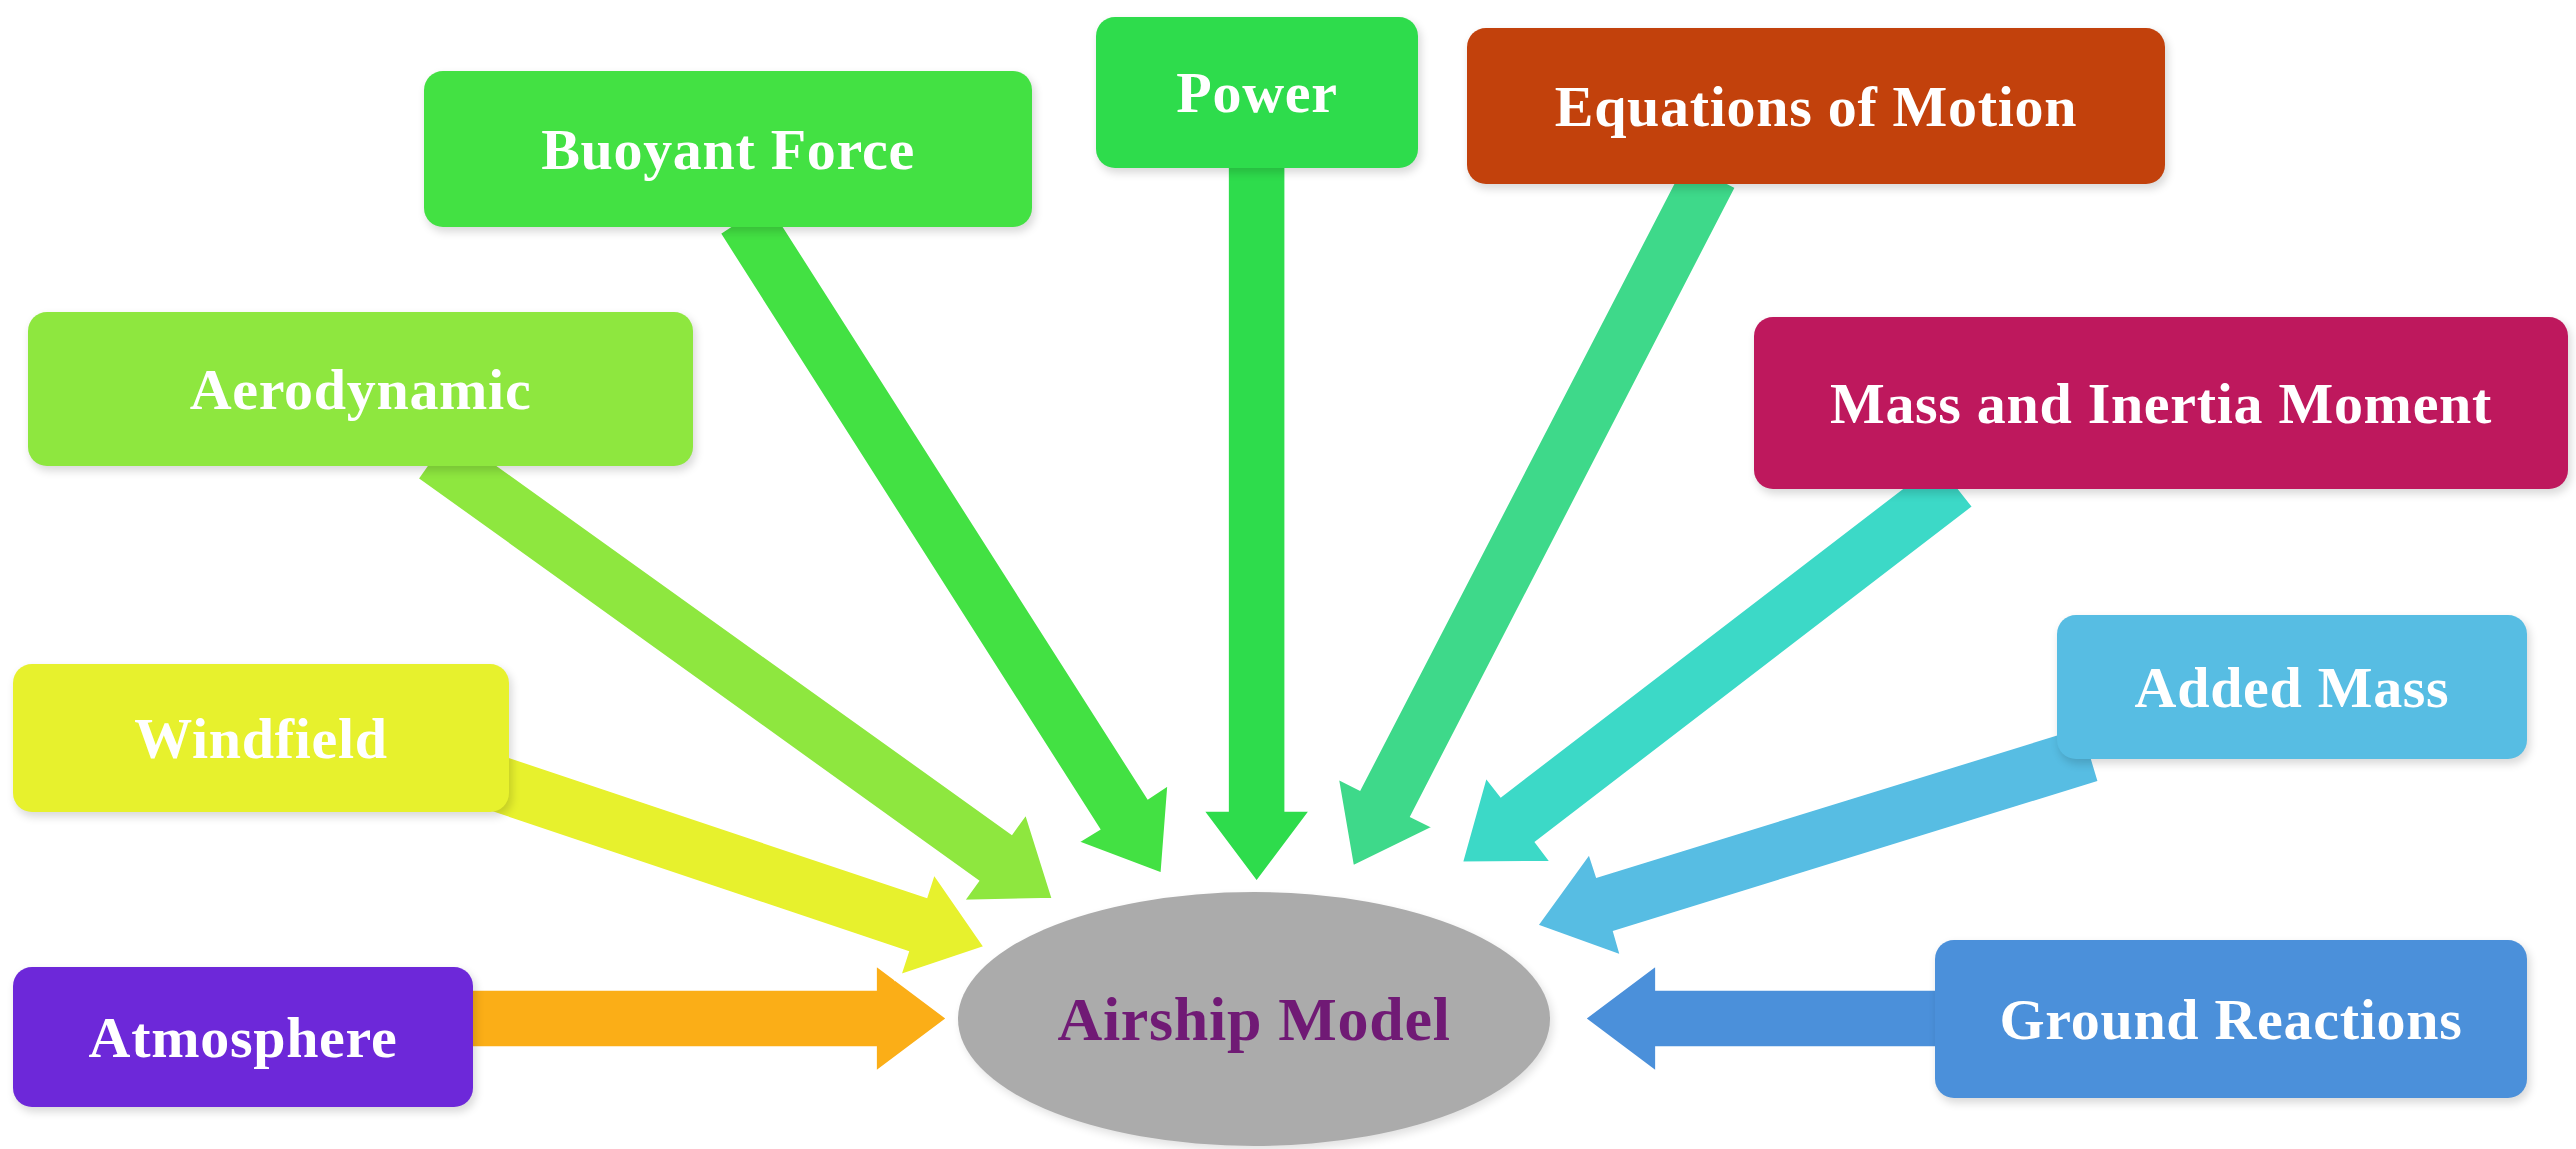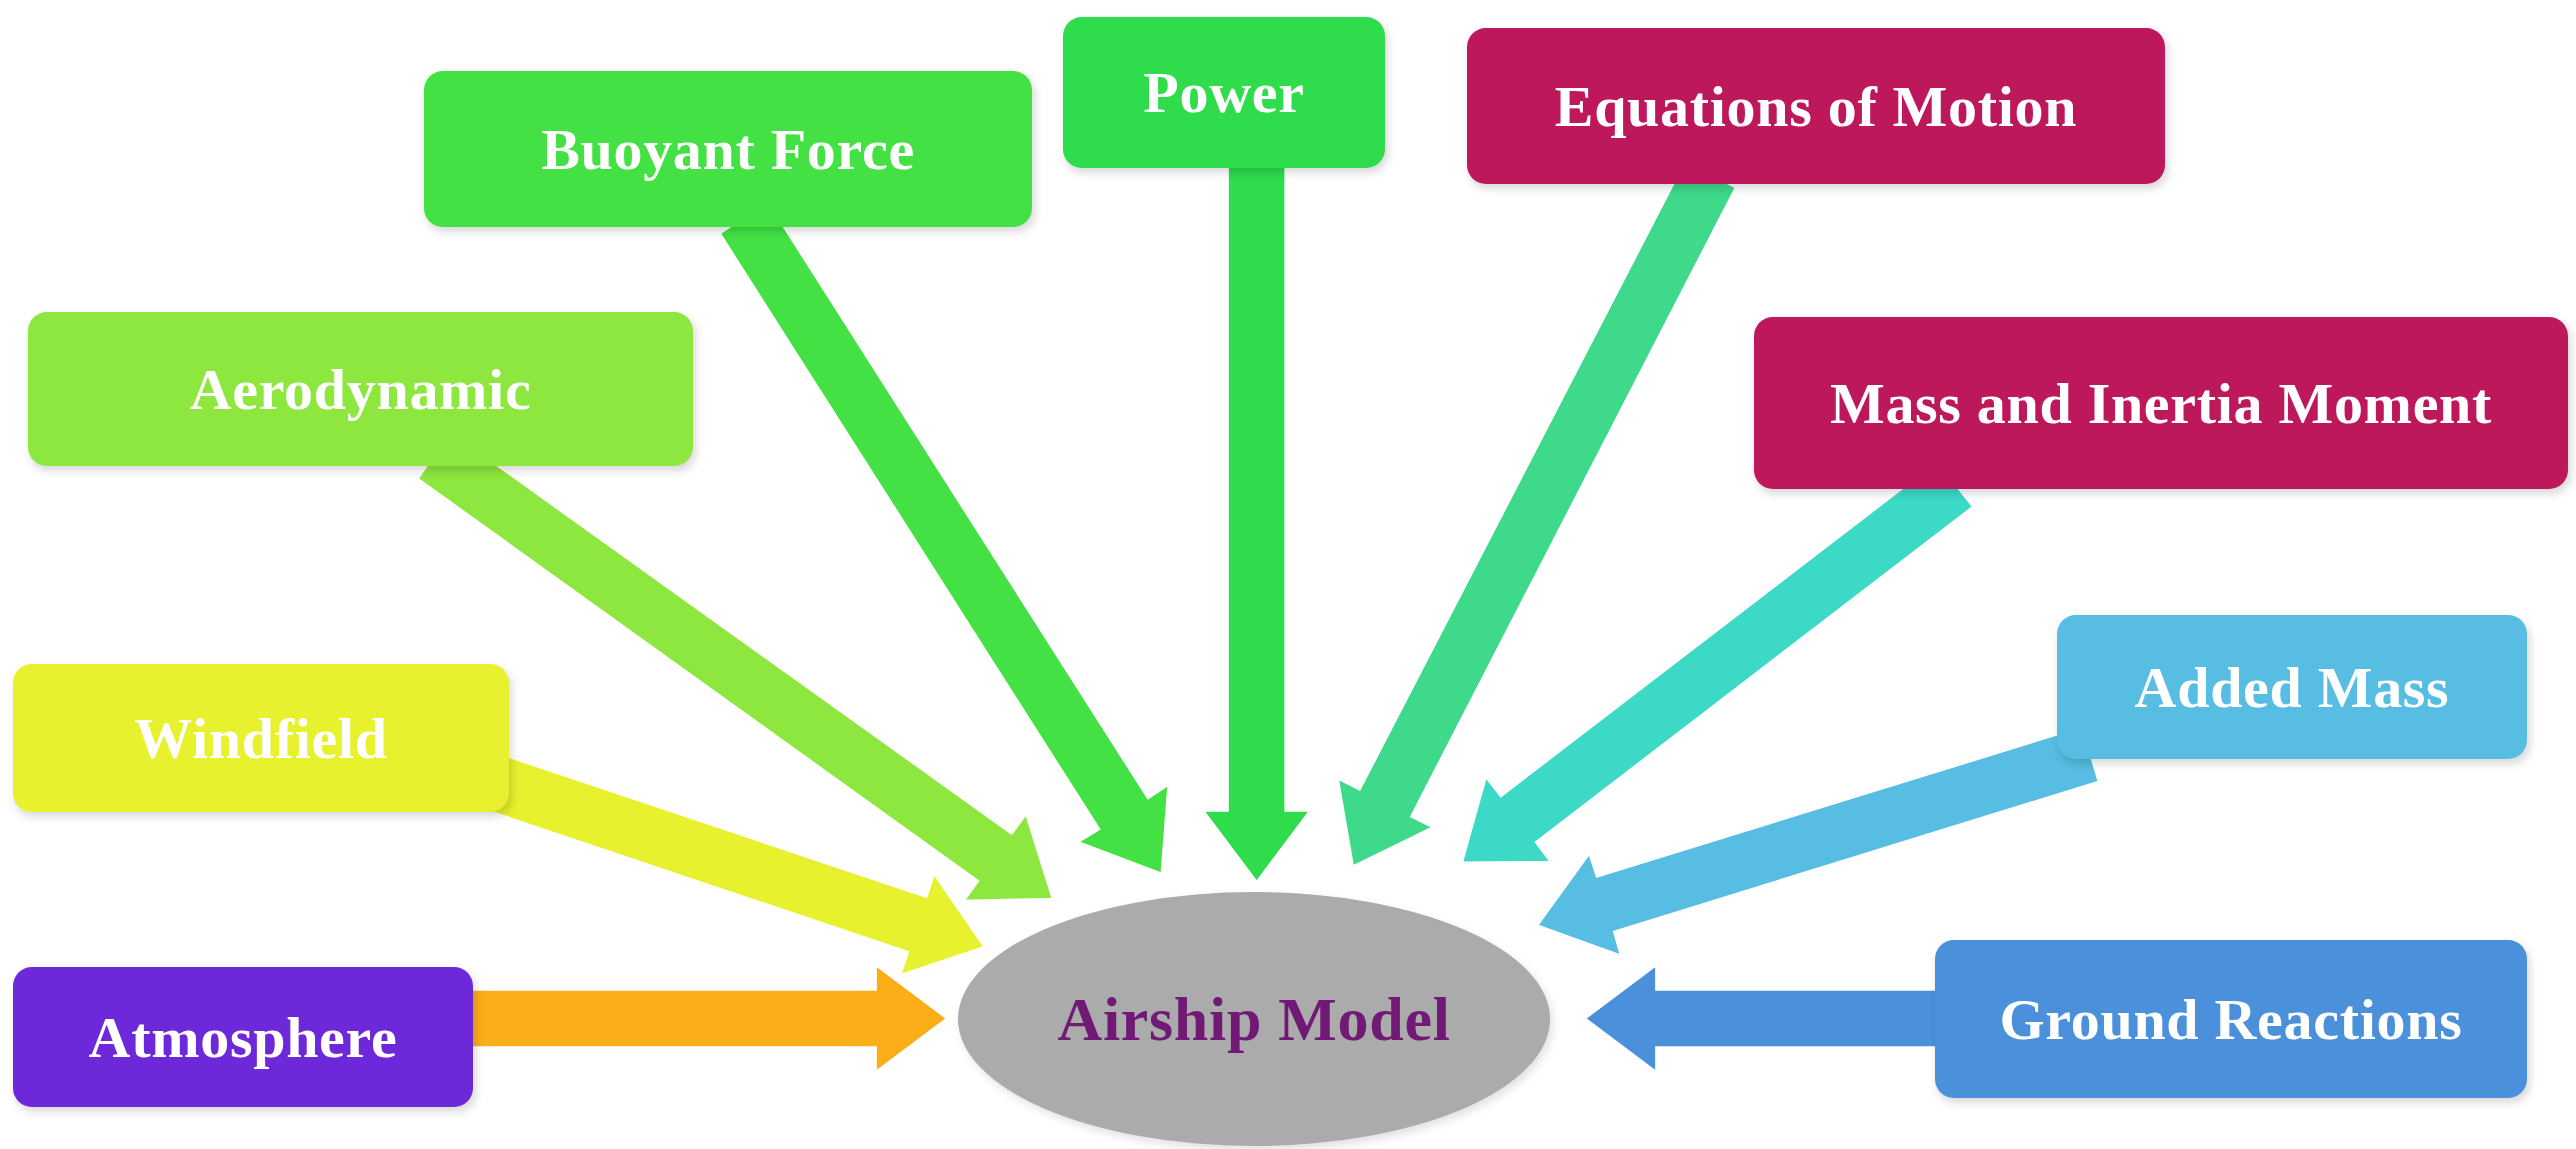--- a/index.html
+++ b/index.html
@@ -76,25 +76,25 @@
   </div>
 
   <div class="node-box" style="left: 28px; top: 312px; width: 665px; height: 154px; background: rgb(142, 231, 63);">
     <span class="node-label" style="color: rgb(255, 255, 255);">Aerodynamic</span>
   </div>
 
   <div class="node-box" style="left: 424px; top: 71px; width: 608px; height: 156px; background: rgb(67, 225, 67);">
     <span class="node-label" style="color: rgb(255, 255, 255);">Buoyant Force</span>
   </div>
 
-  <div class="node-box" style="left: 1063px; top: 16.6px; width: 322px; height: 151px; background: rgb(46, 220, 76);">
+  <div class="node-box" style="left: 1096px; top: 16.6px; width: 322px; height: 151px; background: rgb(46, 220, 76);">
     <span class="node-label" style="color: rgb(255, 255, 255);">Power</span>
   </div>
 
-  <div class="node-box" style="left: 1467px; top: 28px; width: 698px; height: 156px; background: #be185d;">
+  <div class="node-box" style="left: 1467px; top: 28px; width: 698px; height: 156px; background: #c2410c;">
     <span class="node-label" style="color: rgb(255, 255, 255);">Equations of Motion</span>
   </div>
 
   <div class="node-box" style="left: 1754px; top: 317px; width: 814px; height: 172px; background: #be185d;">
     <span class="node-label" style="color: rgb(255, 255, 255);">Mass and Inertia Moment</span>
   </div>
 
   <div class="node-box" style="left: 2057px; top: 615px; width: 470px; height: 144px; background: rgb(87, 189, 227);">
     <span class="node-label" style="color: rgb(255, 255, 255);">Added Mass</span>
   </div>

